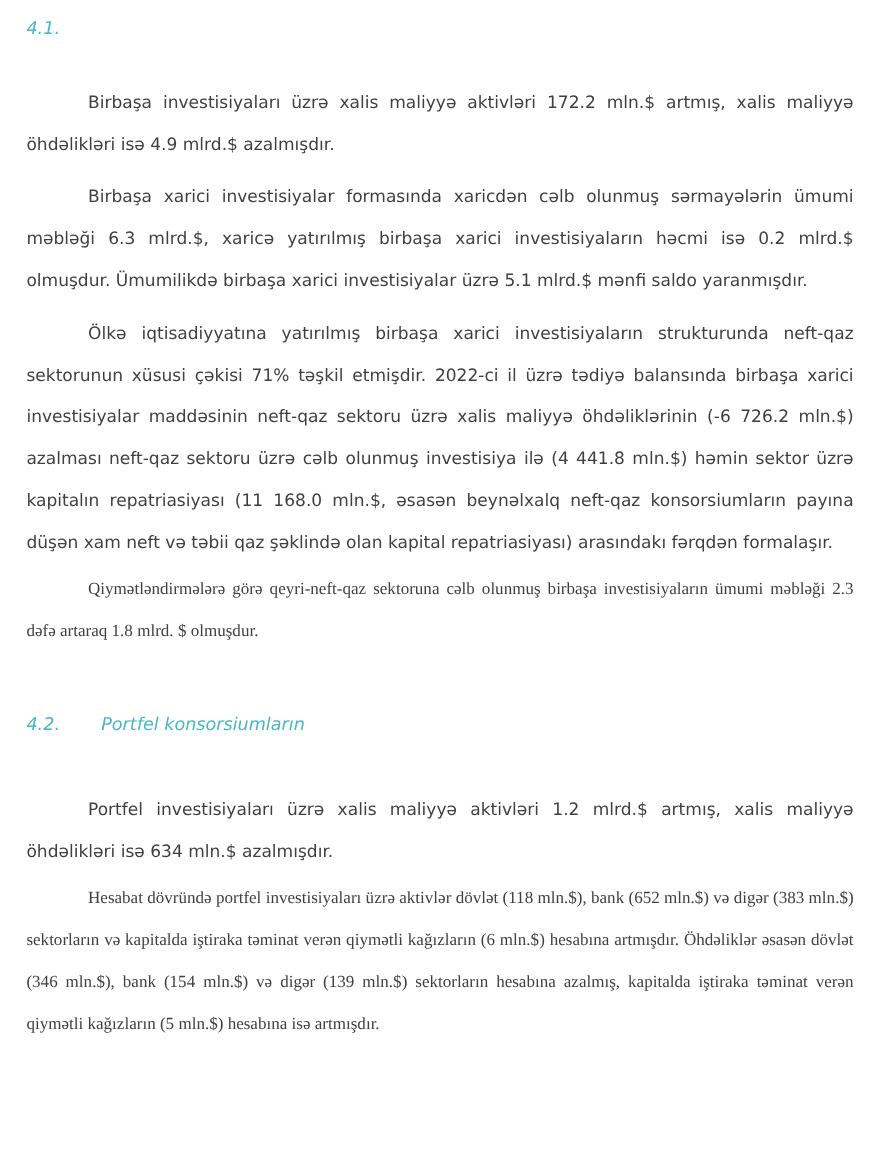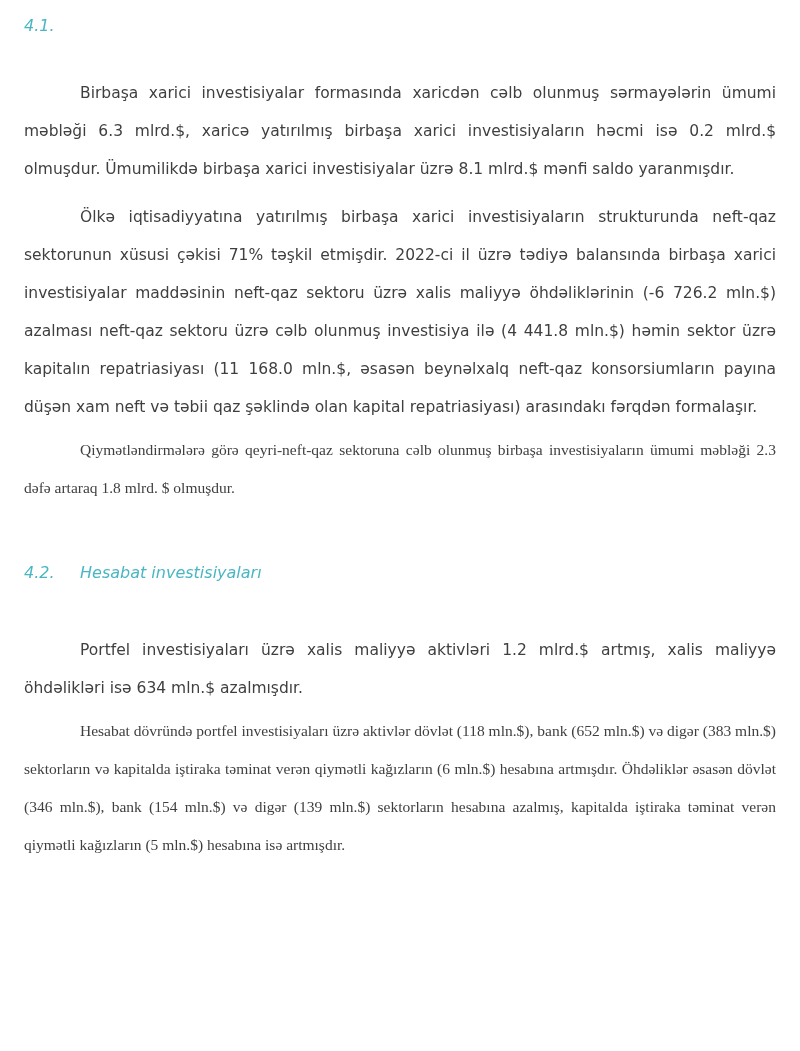--- a/index.html
+++ b/index.html
@@ -35,20 +35,21 @@
   .section-heading .section-number {
     flex: 0 0 56px;
     width: 56px;
   }
   .section-1 .section-heading {
     margin-bottom: 36px;
   }
   .section-2 .section-heading {
     margin-top: 54px;
     margin-bottom: 46px;
+    gap: 12px;
   }
   .para {
     font-size: 15.5px;
     line-height: 38px;
     text-align: justify;
     text-indent: 56px;
     margin: 0 0 10px 0;
     color: #3f3f3f;
   }
   .para.tight {
@@ -61,27 +62,28 @@
 </style>
 </head>
 <body>
 
 <div class="page">
 
   <div class="section section-1">
     <h2 class="section-heading">
       <span class="section-number">4.1.</span>
     </h2>
-    <p class="para">Birbaşa xarici investisiyalar formasında xaricdən cəlb olunmuş sərmayələrin ümumi məbləği 6.3 mlrd.$, xaricə yatırılmış birbaşa xarici investisiyaların həcmi isə 0.2 mlrd.$ olmuşdur. Ümumilikdə birbaşa xarici investisiyalar üzrə 8.1 mlrd.$ mənfi saldo yaranmışdır.</p>
+    <p class="para">Birbaşa investisiyaları üzrə xalis maliyyə aktivləri 172.2 mln.$ artmış, xalis maliyyə öhdəlikləri isə 4.9 mlrd.$ azalmışdır.</p>
+    <p class="para">Birbaşa xarici investisiyalar formasında xaricdən cəlb olunmuş sərmayələrin ümumi məbləği 6.3 mlrd.$, xaricə yatırılmış birbaşa xarici investisiyaların həcmi isə 0.2 mlrd.$ olmuşdur. Ümumilikdə birbaşa xarici investisiyalar üzrə 5.1 mlrd.$ mənfi saldo yaranmışdır.</p>
     <p class="para tight">Ölkə iqtisadiyyatına yatırılmış birbaşa xarici investisiyaların strukturunda neft-qaz sektorunun xüsusi çəkisi 71% təşkil etmişdir. 2022-ci il üzrə tədiyə balansında birbaşa xarici investisiyalar maddəsinin neft-qaz sektoru üzrə xalis maliyyə öhdəliklərinin (-6 726.2 mln.$) azalması neft-qaz sektoru üzrə cəlb olunmuş investisiya ilə (4 441.8 mln.$) həmin sektor üzrə kapitalın repatriasiyası (11 168.0 mln.$, əsasən beynəlxalq neft-qaz konsorsiumların payına düşən xam neft və təbii qaz şəklində olan kapital repatriasiyası) arasındakı fərqdən formalaşır.</p>
     <p class="para last">Qiymətləndirmələrə görə qeyri-neft-qaz sektoruna cəlb olunmuş birbaşa investisiyaların ümumi məbləği 2.3 dəfə artaraq 1.8 mlrd. $ olmuşdur.</p>
   </div>
 
   <div class="section section-2">
     <h2 class="section-heading">
       <span class="section-number">4.2.</span>
-      <span class="section-title">Hesabat investisiyaları</span>
+      <span class="section-title">Portfel konsorsiumların</span>
     </h2>
     <p class="para tight">Portfel investisiyaları üzrə xalis maliyyə aktivləri 1.2 mlrd.$ artmış, xalis maliyyə öhdəlikləri isə 634 mln.$ azalmışdır.</p>
     <p class="para last">Hesabat dövründə portfel investisiyaları üzrə aktivlər dövlət (118 mln.$), bank (652 mln.$) və digər (383 mln.$) sektorların və kapitalda iştiraka təminat verən qiymətli kağızların (6 mln.$) hesabına artmışdır. Öhdəliklər əsasən dövlət (346 mln.$), bank (154 mln.$) və digər (139 mln.$) sektorların hesabına azalmış, kapitalda iştiraka təminat verən qiymətli kağızların (5 mln.$) hesabına isə artmışdır.</p>
   </div>
 
 </div>
 
 </body></html>

